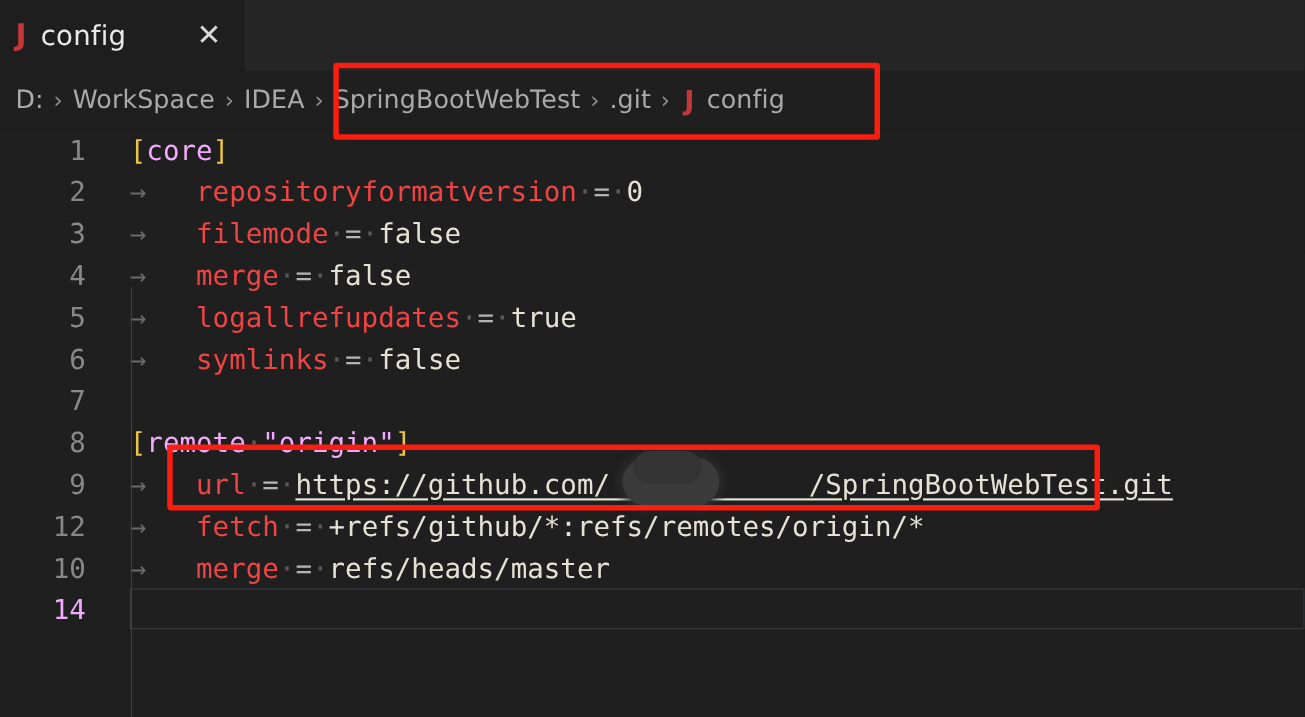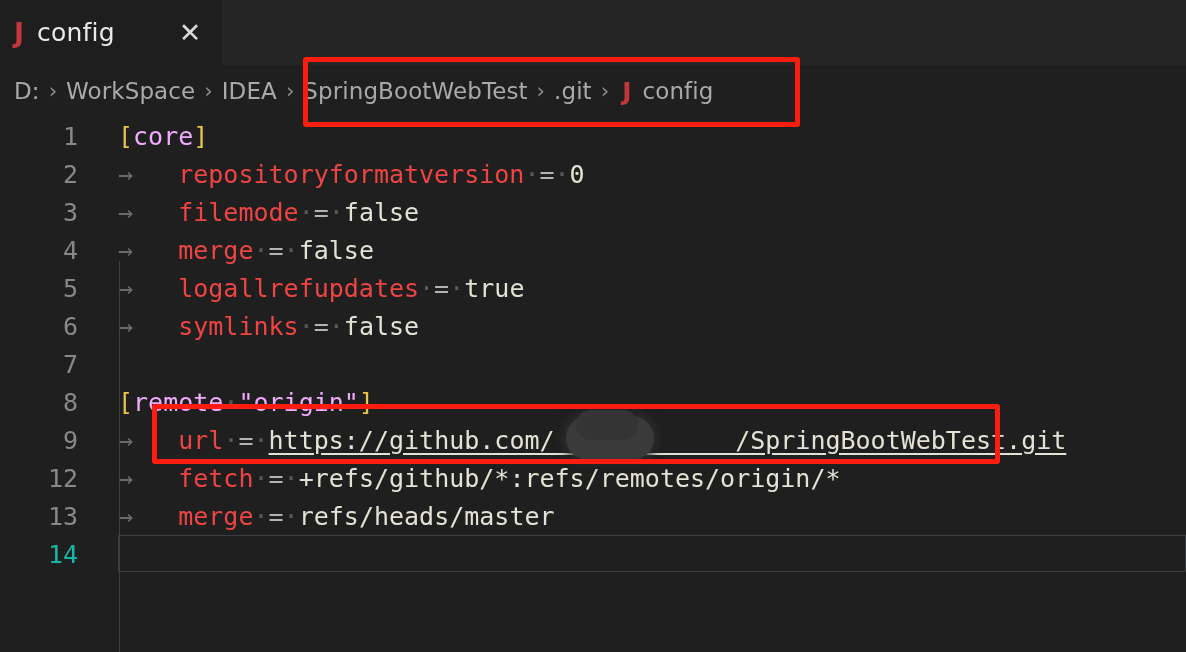--- a/index.html
+++ b/index.html
@@ -129,21 +129,21 @@
     width: 78px;
     flex: 0 0 78px;
     text-align: right;
     padding-right: 0;
     box-sizing: border-box;
     font-family: "DejaVu Sans Mono", monospace;
     font-size: 25px;
     color: #888888;
     letter-spacing: 0;
   }
-  .ln.active { color: #14b8a6; text-align: right; }
+  .ln.active { color: #f0abfc; text-align: right; }
   .gutter-pad { flex: 0 0 40px; }
   .code {
     flex: 1 1 auto;
     font-family: "DejaVu Sans Mono", monospace;
     font-size: 25px;
     color: #dcdcdc;
     letter-spacing: 0;
     position: relative;
   }
 
@@ -260,21 +260,21 @@
         <div class="code-line"><span class="ln">1</span><span class="gutter-pad"></span><span class="code"><span class="t-bracket">[</span><span class="t-section">core</span><span class="t-bracket">]</span></span></div>
         <div class="code-line"><span class="ln">2</span><span class="gutter-pad"></span><span class="code"><span class="t-tab">→</span><span>   </span><span class="t-key">repositoryformatversion</span><span class="t-dot">·</span><span class="t-op">=</span><span class="t-dot">·</span><span class="t-val">0</span></span></div>
         <div class="code-line"><span class="ln">3</span><span class="gutter-pad"></span><span class="code"><span class="t-tab">→</span><span>   </span><span class="t-key">filemode</span><span class="t-dot">·</span><span class="t-op">=</span><span class="t-dot">·</span><span class="t-val">false</span></span></div>
         <div class="code-line"><span class="ln">4</span><span class="gutter-pad"></span><span class="code"><span class="t-tab">→</span><span>   </span><span class="t-key">merge</span><span class="t-dot">·</span><span class="t-op">=</span><span class="t-dot">·</span><span class="t-val">false</span></span></div>
         <div class="code-line"><span class="ln">5</span><span class="gutter-pad"></span><span class="code"><span class="t-tab">→</span><span>   </span><span class="t-key">logallrefupdates</span><span class="t-dot">·</span><span class="t-op">=</span><span class="t-dot">·</span><span class="t-val">true</span></span></div>
         <div class="code-line"><span class="ln">6</span><span class="gutter-pad"></span><span class="code"><span class="t-tab">→</span><span>   </span><span class="t-key">symlinks</span><span class="t-dot">·</span><span class="t-op">=</span><span class="t-dot">·</span><span class="t-val">false</span></span></div>
         <div class="code-line"><span class="ln">7</span><span class="gutter-pad"></span></div>
         <div class="code-line"><span class="ln">8</span><span class="gutter-pad"></span><span class="code"><span class="t-bracket">[</span><span class="t-section">remote</span><span class="t-dot">·</span><span class="t-section">"origin"</span><span class="t-bracket">]</span></span></div>
         <div class="code-line"><span class="ln">9</span><span class="gutter-pad"></span><span class="code"><span class="t-tab">→</span><span>   </span><span class="t-key">url</span><span class="t-dot">·</span><span class="t-op">=</span><span class="t-dot">·</span><span class="t-link">https://github.com/            /SpringBootWebTest.git</span></span></div>
         <div class="code-line"><span class="ln">12</span><span class="gutter-pad"></span><span class="code"><span class="t-tab">→</span><span>   </span><span class="t-key">fetch</span><span class="t-dot">·</span><span class="t-op">=</span><span class="t-dot">·</span><span class="t-val">+refs/github/*:refs/remotes/origin/*</span></span></div>
-        <div class="code-line"><span class="ln">13</span><span class="gutter-pad"></span><span class="code"><span class="t-tab">→</span><span>   </span><span class="t-key">merge</span><span class="t-dot">·</span><span class="t-op">=</span><span class="t-dot">·</span><span class="t-val">refs/heads/master</span></span></div>
+        <div class="code-line"><span class="ln">10</span><span class="gutter-pad"></span><span class="code"><span class="t-tab">→</span><span>   </span><span class="t-key">merge</span><span class="t-dot">·</span><span class="t-op">=</span><span class="t-dot">·</span><span class="t-val">refs/heads/master</span></span></div>
         <div class="code-line"><span class="ln active">14</span><span class="gutter-pad"></span><span class="active-line-box"></span><span class="code"></span></div>
       </div>
   </div>
 
   <div class="redaction"></div>
 
   <div class="annot" id="annot-breadcrumb"></div>
   <div class="annot" id="annot-url"></div>
 
 </div>

